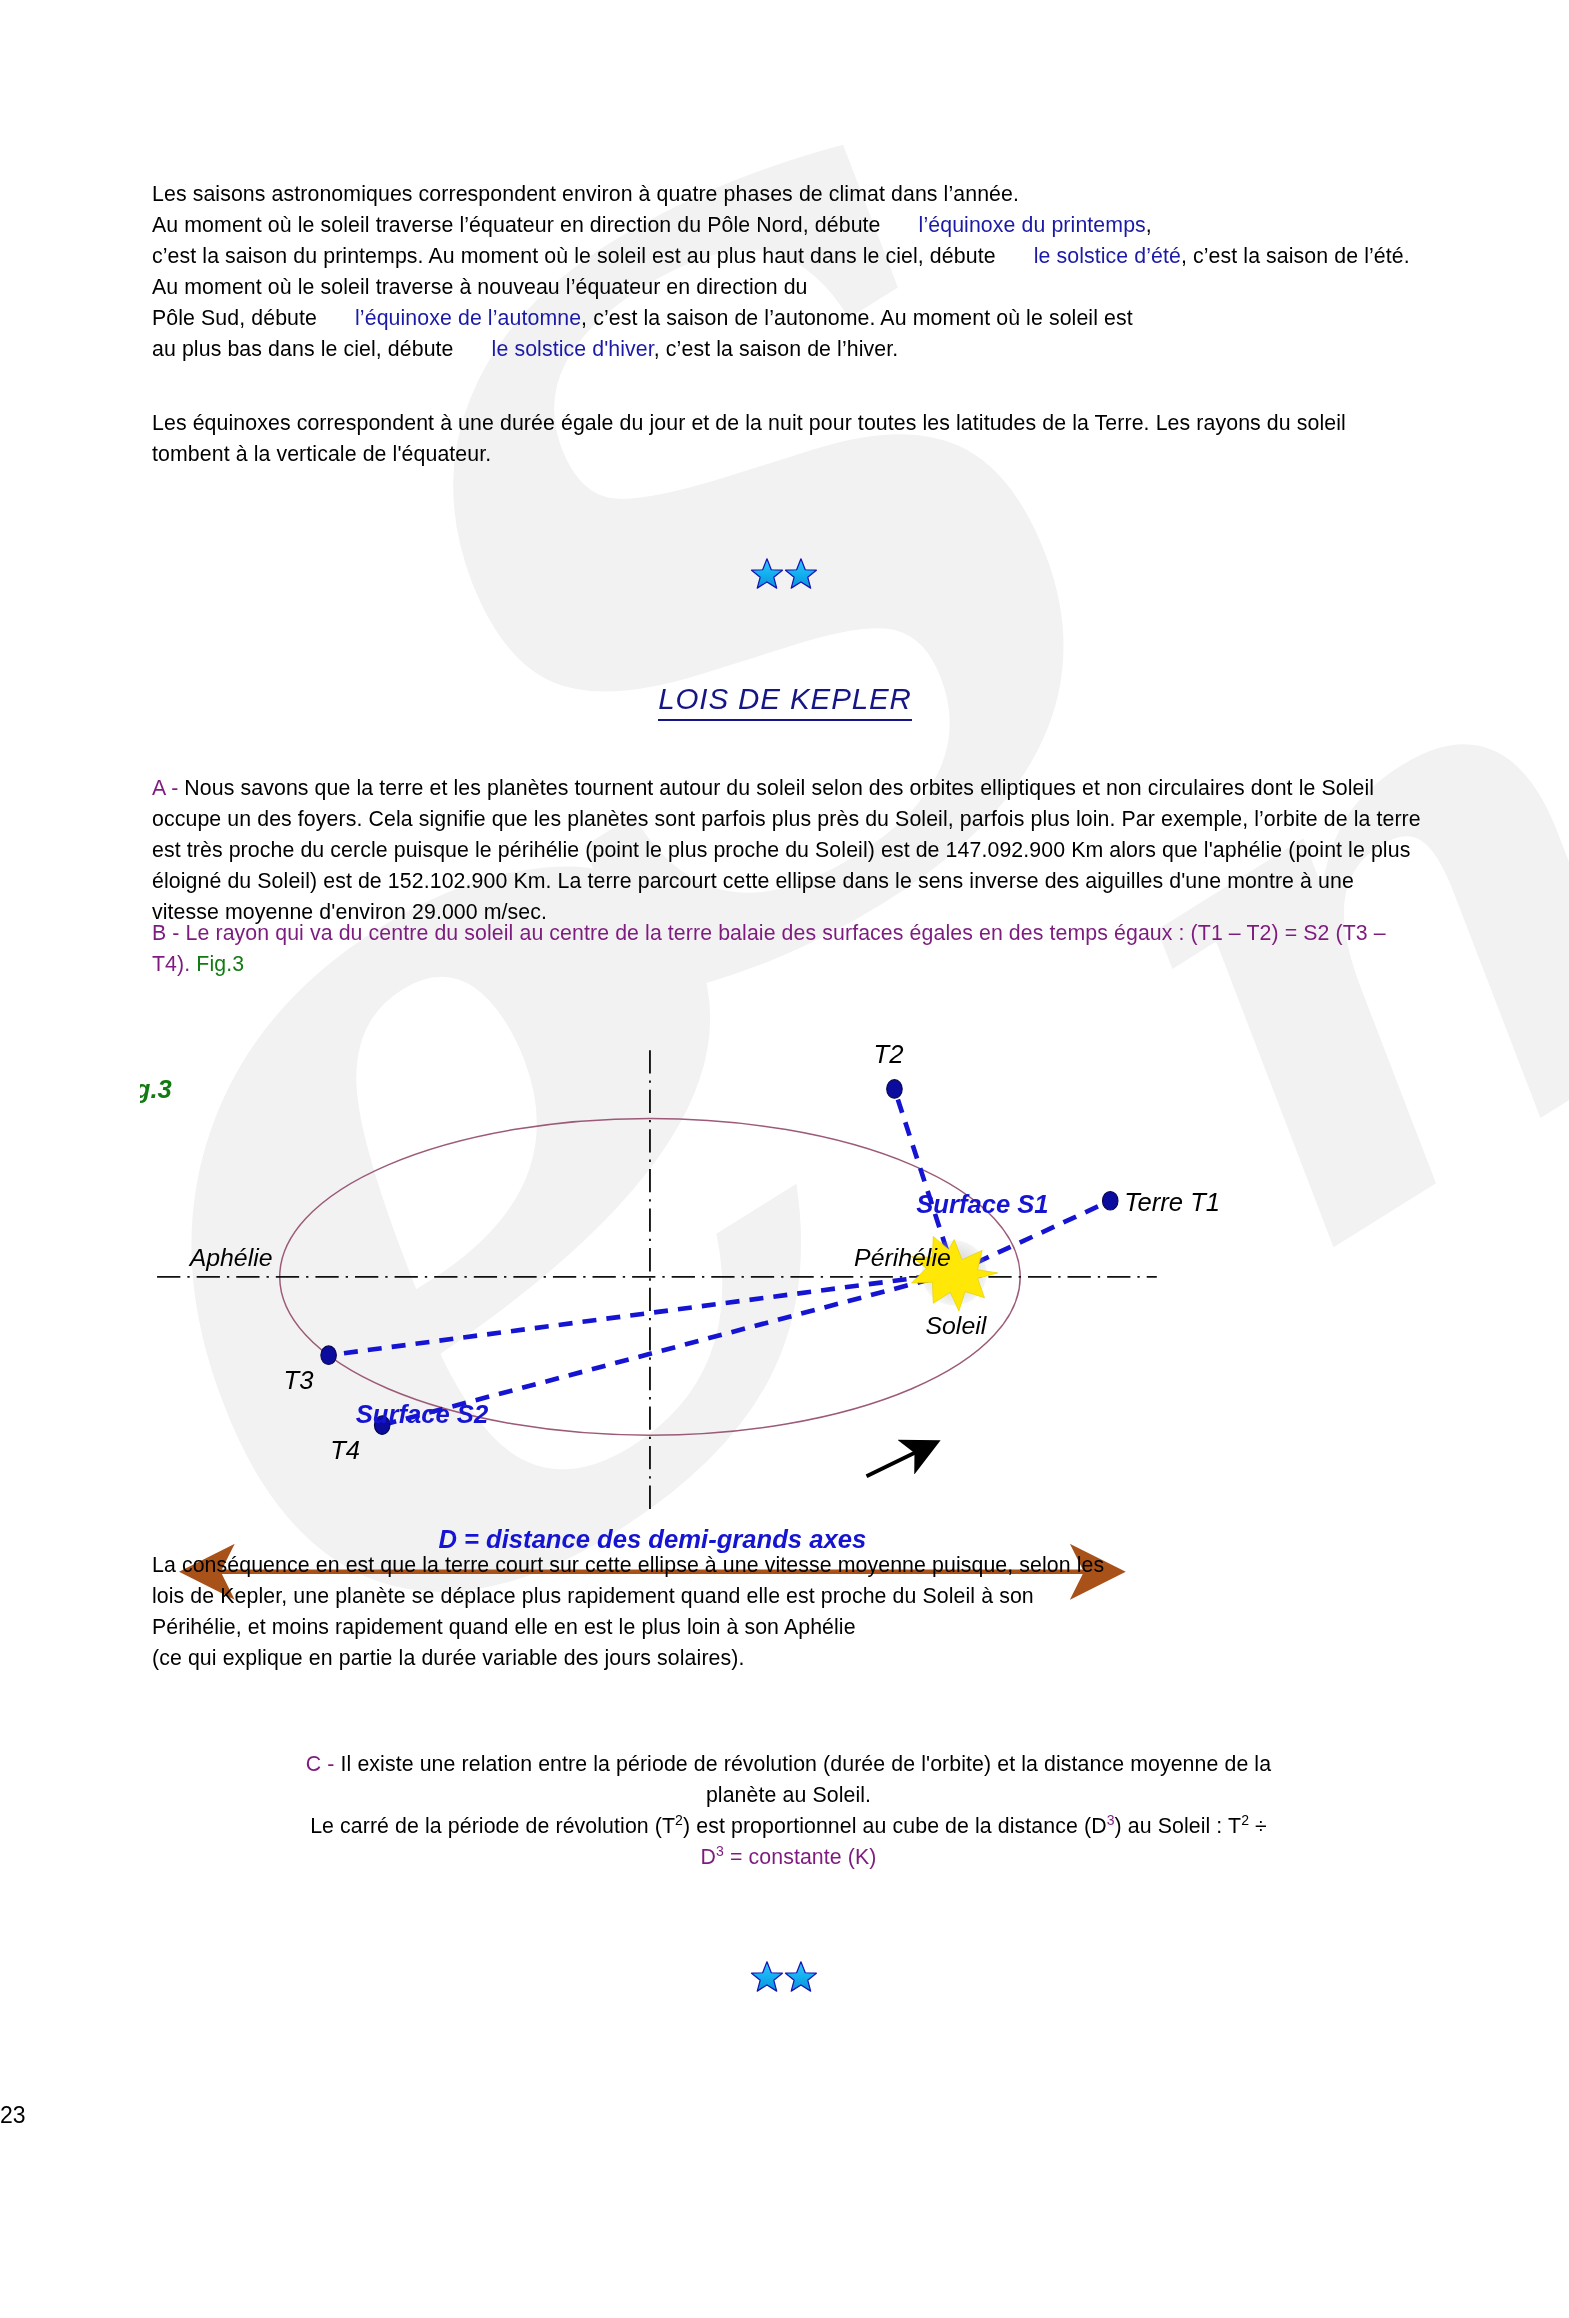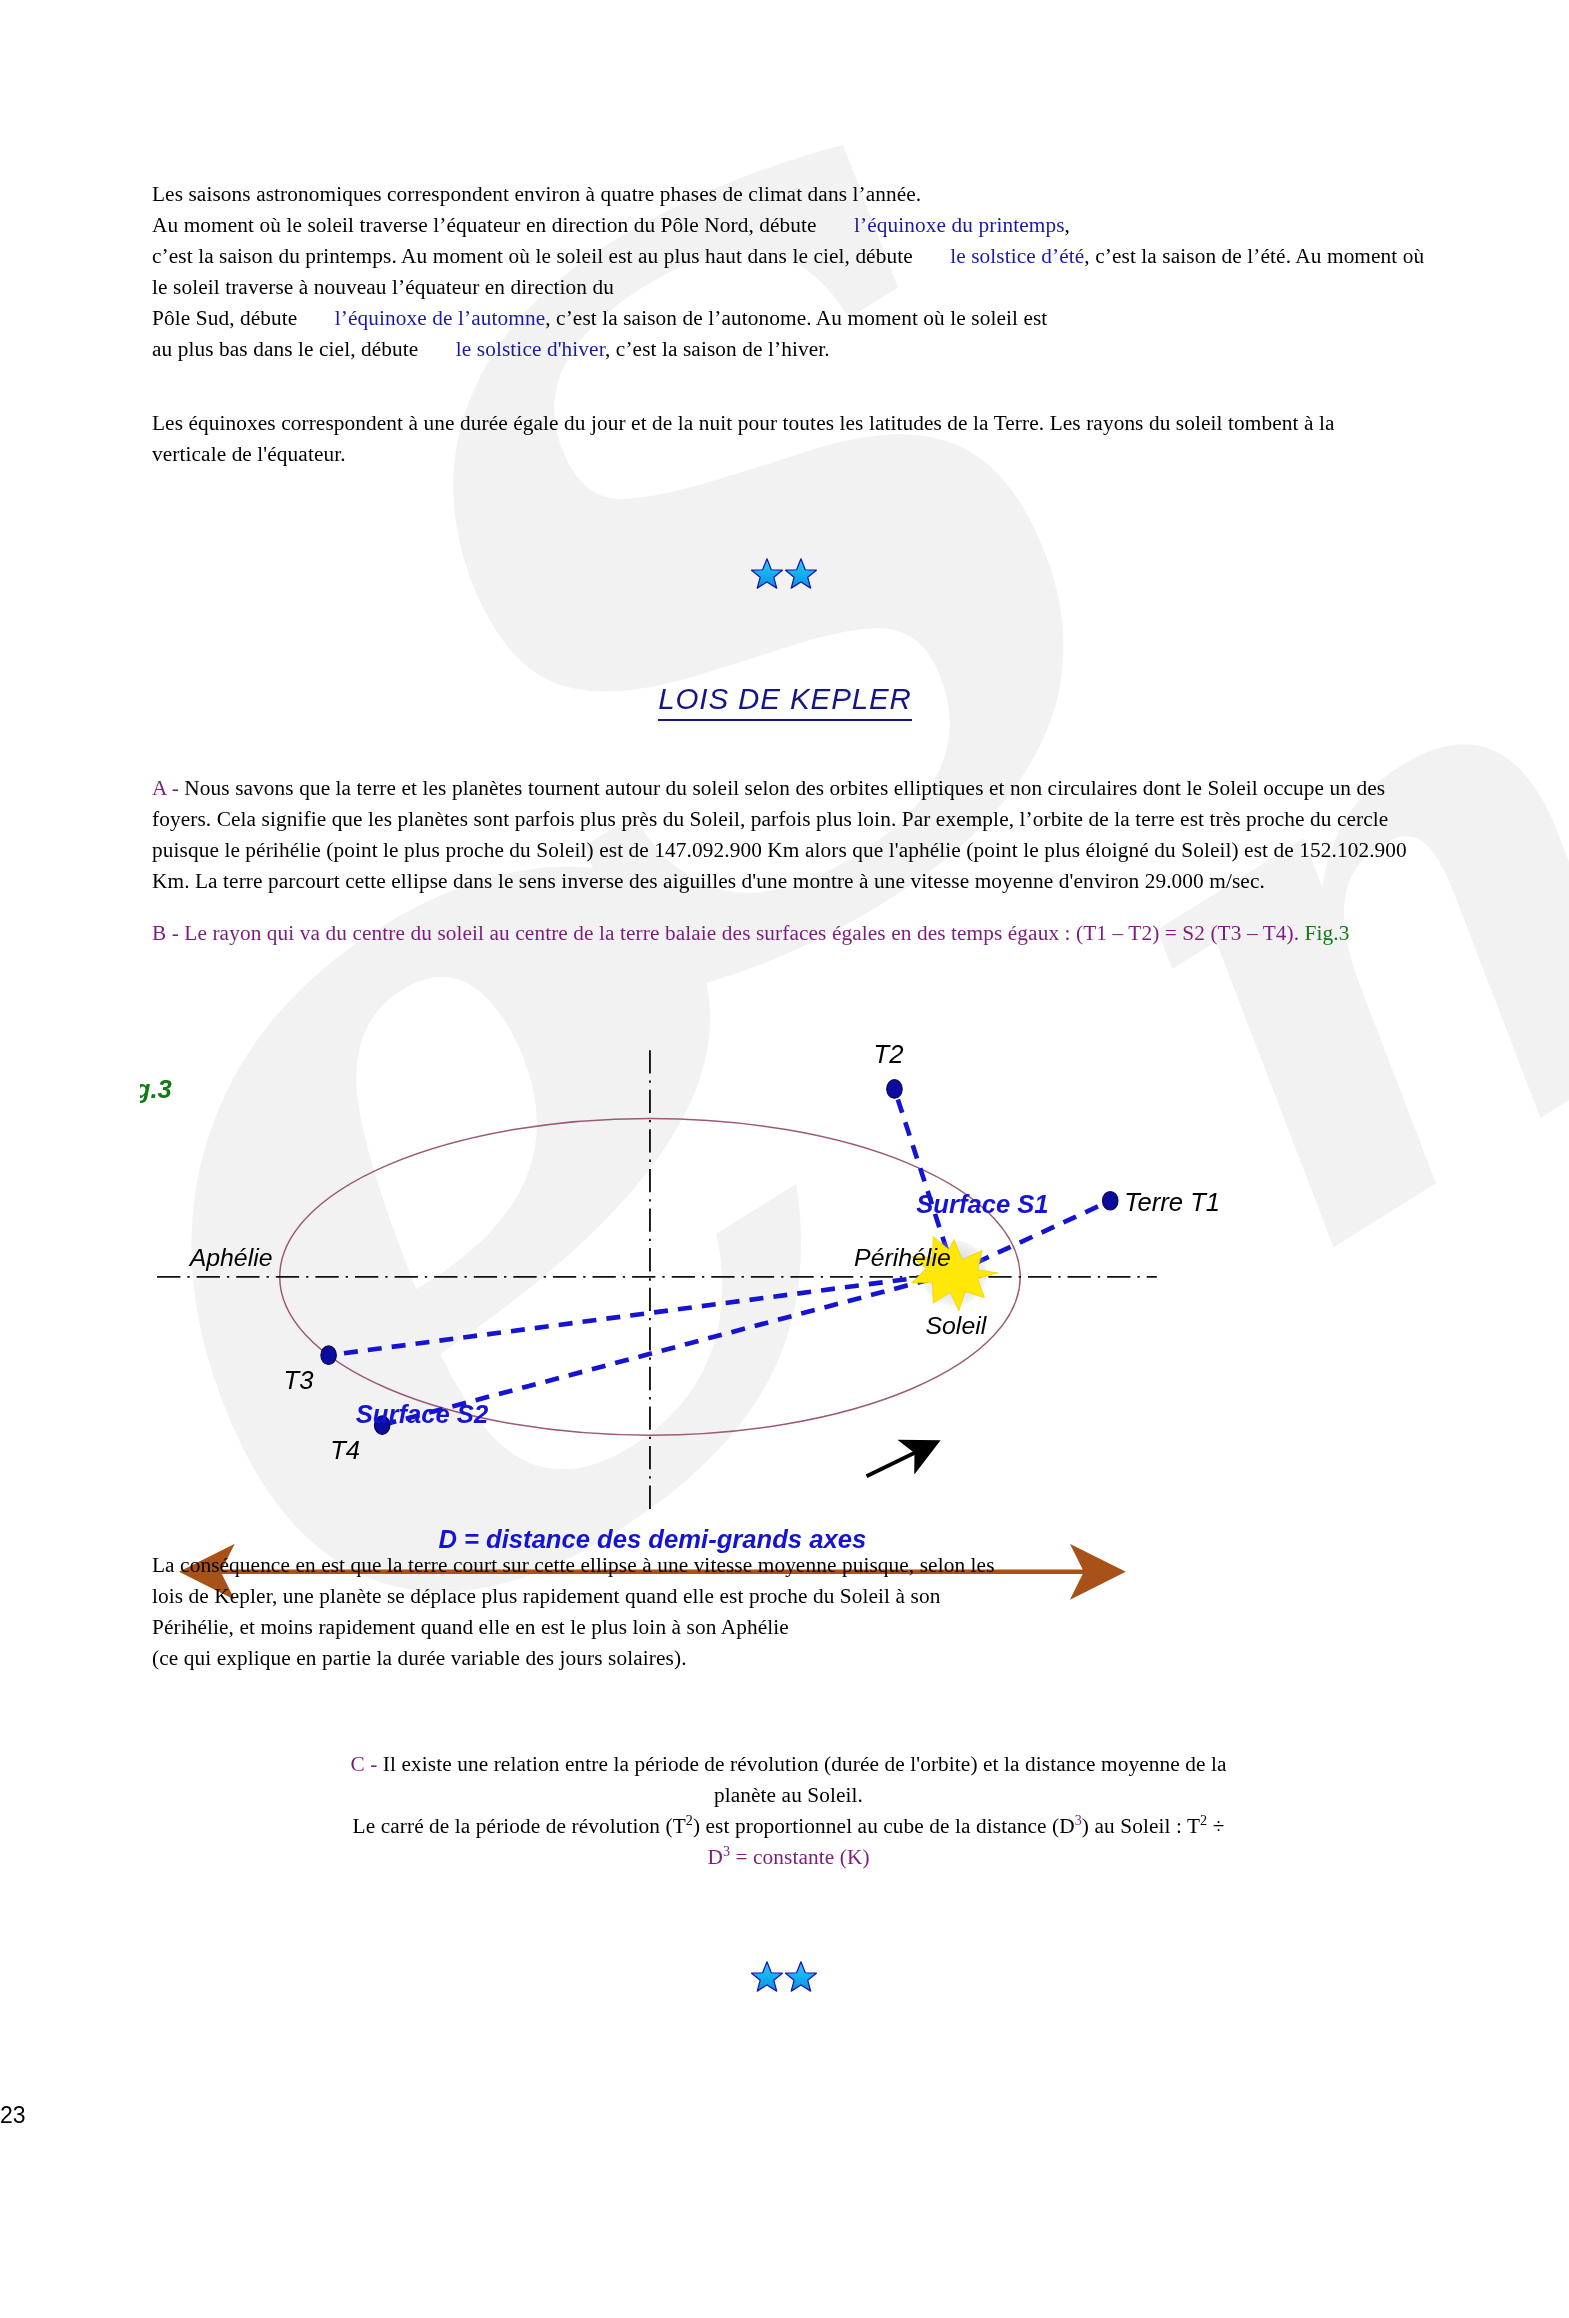--- a/index.html
+++ b/index.html
@@ -45,21 +45,20 @@
   #content {
     position: relative;
     z-index: 2;
     padding: 0;
   }
 
   .block {
     position: absolute;
     left: 152px;
     width: 1273px;
-    font-family: Liberation Serif, serif;
   }
 
   p.body {
     margin: 0;
     font-size: 21.3px;
     line-height: 31px;
     color: #000000;
     letter-spacing: 0.1px;
   }
 

